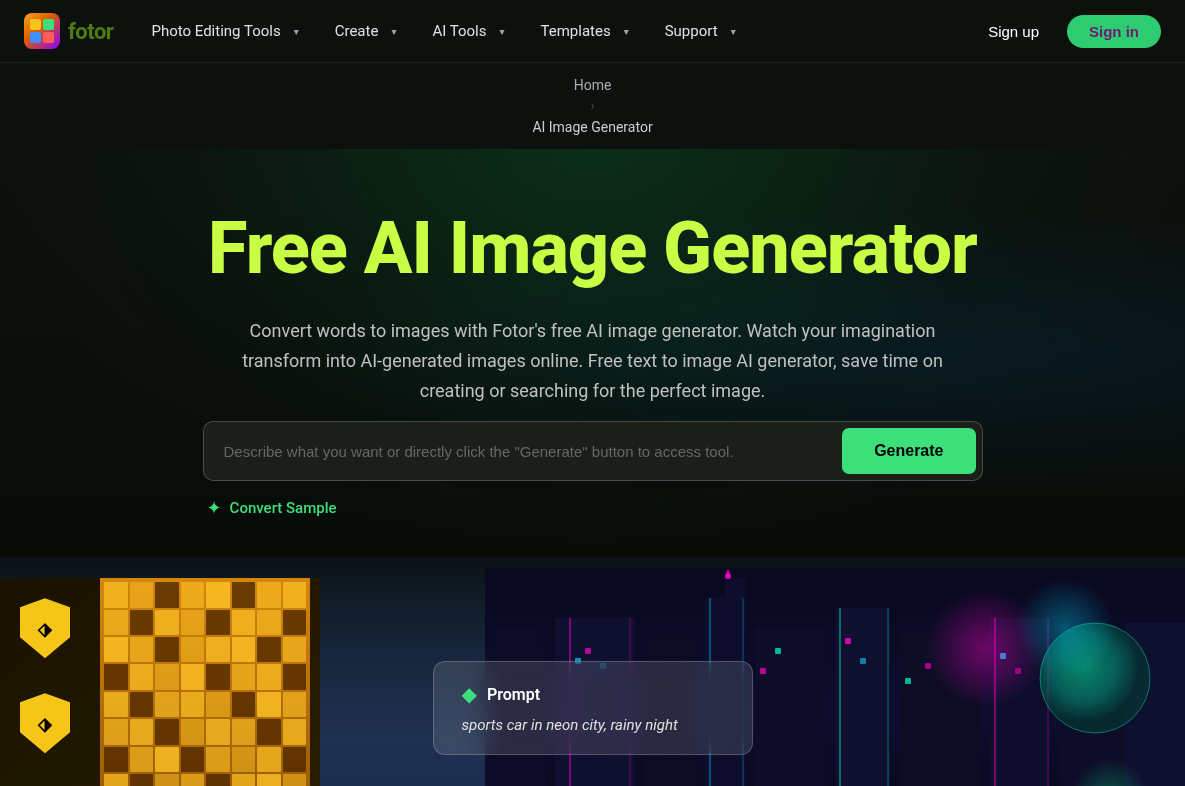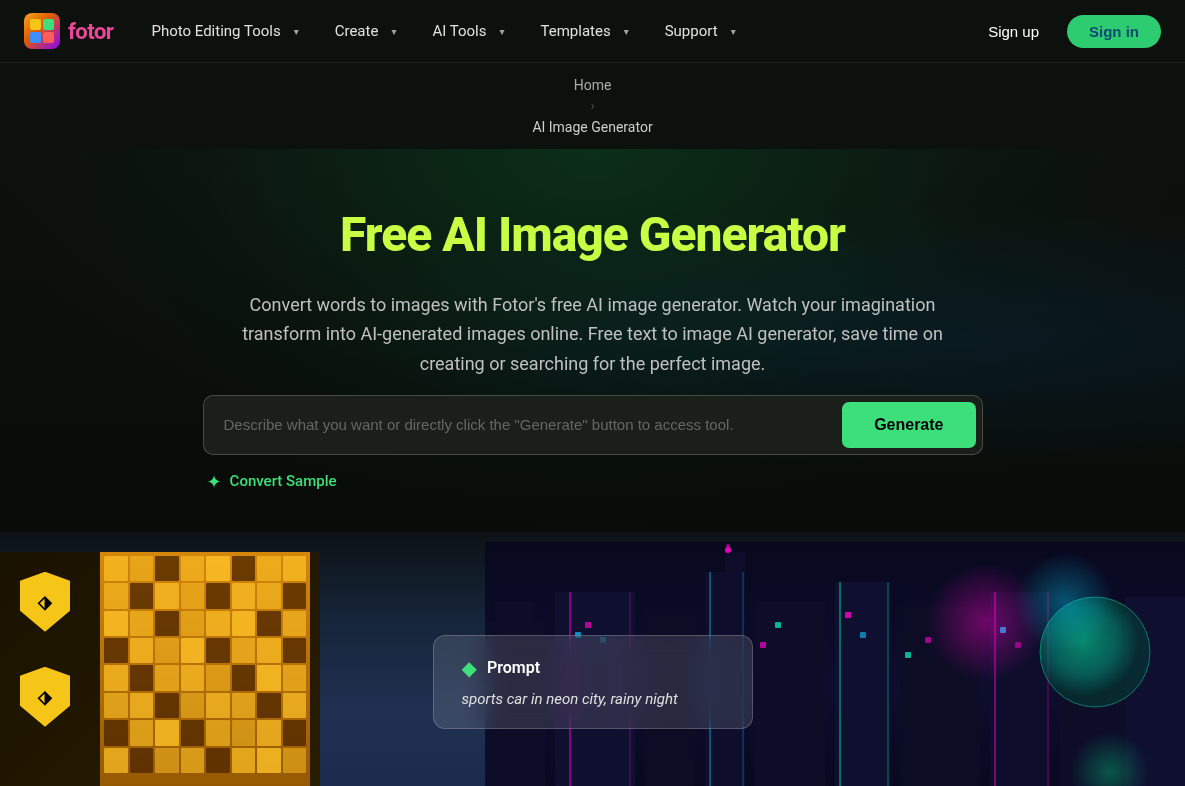--- a/index.html
+++ b/index.html
@@ -32,21 +32,21 @@
       width: 36px;
       height: 36px;
       border-radius: 8px;
       background: linear-gradient(135deg, #f5a623 0%, #e05d00 40%, #8b00ff 100%);
       display: flex;
       align-items: center;
       justify-content: center;
       font-size: 18px;
     }
     .logo-text {
-      color: #ec4899;
+      color: #4d7c0f;
       font-size: 22px;
       font-weight: 700;
       letter-spacing: -0.5px;
     }
     .nav-item {
       display: flex;
       align-items: center;
       gap: 13px;
       padding: 8px 14px;
       color: #e0e0e0;
@@ -65,21 +65,21 @@
       background: transparent;
       color: #fff;
       border: none;
       font-size: 15px;
       cursor: pointer;
       border-radius: 6px;
     }
     .btn-signin {
       padding: 8px 22px;
       background: #2ecc71;
-      color: #0c4a6e;
+      color: #701a75;
       border: none;
       font-size: 15px;
       font-weight: 600;
       cursor: pointer;
       border-radius: 22px;
     }
 
     
     .breadcrumb {
       display: flex;
@@ -98,21 +98,21 @@
     
     .hero {
       background: radial-gradient(ellipse at 50% 0%, rgba(0,180,80,0.18) 0%, rgba(0,60,30,0.08) 50%, transparent 70%),
                   radial-gradient(ellipse at 80% 50%, rgba(0,100,200,0.12) 0%, transparent 50%),
                   linear-gradient(180deg, #0d110d 0%, #080c08 100%);
       padding: 60px 20px 40px;
       text-align: center;
       position: relative;
     }
     .hero-title {
-      font-size: 48px;
+      font-size: 72px;
       font-weight: 800;
       color: #c8ff44;
       line-height: 1.1;
       margin-bottom: 28px;
       letter-spacing: -1px;
     }
     .hero-subtitle {
       font-size: 18px;
       color: #c0c0c0;
       max-width: 720px;

